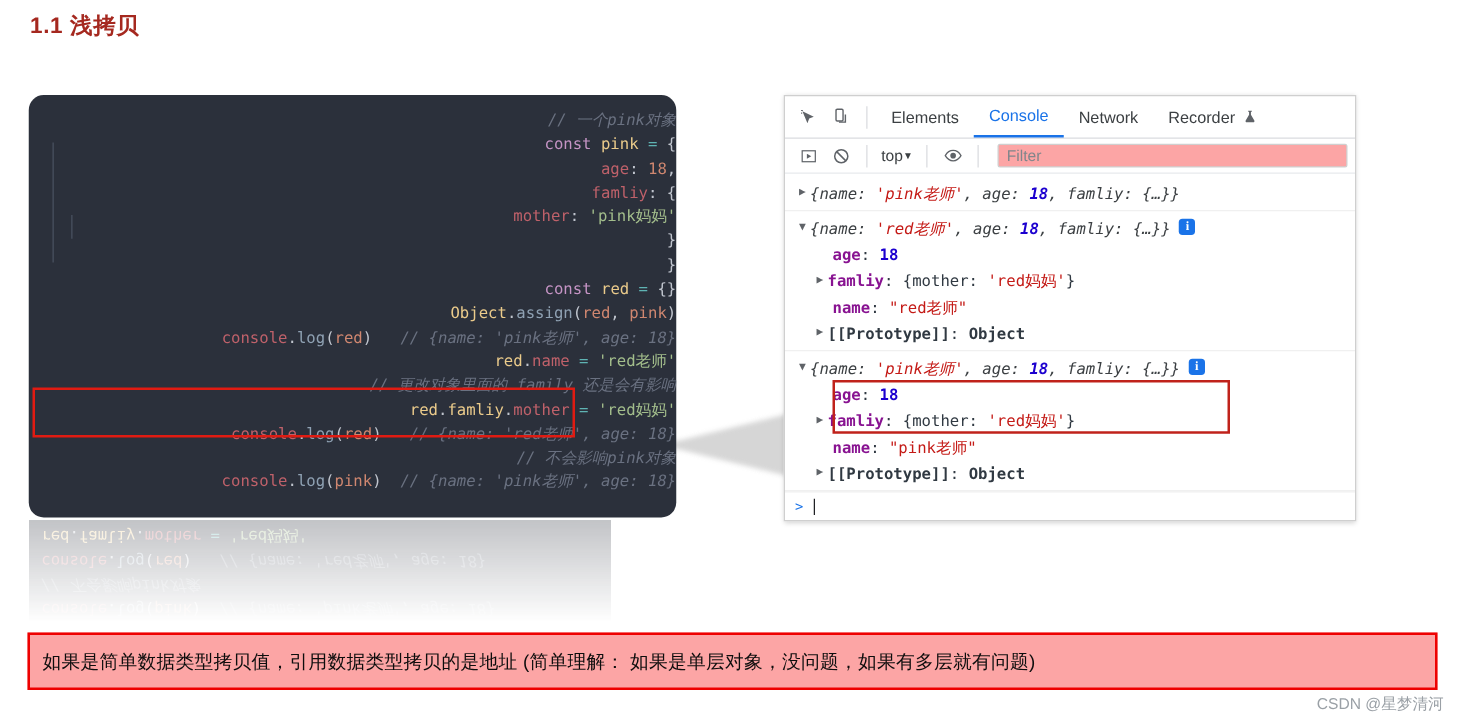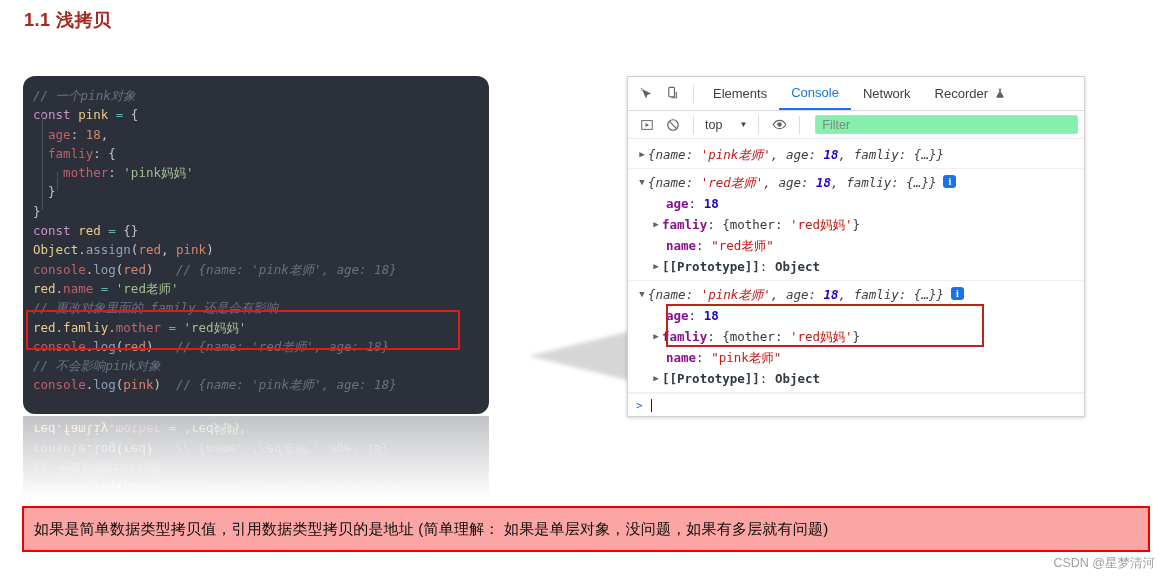--- a/index.html
+++ b/index.html
@@ -16,27 +16,28 @@
     position:absolute;left:24px;top:8px;
     font-size:18px;font-weight:bold;
     color:#a5281f;
     letter-spacing:.5px;
     white-space:nowrap;
   }
 
   
   #code-card{
     position:absolute;left:23px;top:76px;
-    width:466px;height:338px;
+    width:518px;height:338px;
     background:#2b303b;
     border-radius:12px;
     box-sizing:border-box;
     padding:10px 0 0 0;
     overflow:hidden;
     z-index:3;
+    text-align:right;
   }
   .code-line{
     font-family:"DejaVu Sans Mono","Liberation Mono",monospace;
     font-size:12.5px;
     line-height:19.3px;
     white-space:pre;
     padding-left:10px;
     color:#c0c5ce;
   }
   .guide{
@@ -137,31 +138,31 @@
   .dt-tab .flask{margin-left:6px;display:inline-flex;}
 
   #devtools-filterbar{
     display:flex;align-items:center;
     height:28px;
     border-bottom:1px solid #e8eaed;
     padding-left:6px;
     box-sizing:border-box;
   }
   #ctx-select{
-    display:flex;align-items:center;gap:17px;
+    display:flex;align-items:center;gap:0;
     font-size:12.5px;color:#3c4043;
     padding:0 4px;
   }
   #filter-input{
     flex:1;
     margin-left:8px;margin-right:6px;
     height:19px;
     border:1px solid #cfcfcf;
     border-radius:2px;
-    background:#86efac;
+    background:#fca5a5;
     font-family:"Liberation Sans",sans-serif;
     font-size:12.5px;
     color:#5f6368;
     padding:0 6px;
     box-sizing:border-box;
     outline:none;
   }
   #filter-input::placeholder{color:#80868b;}
 
   

